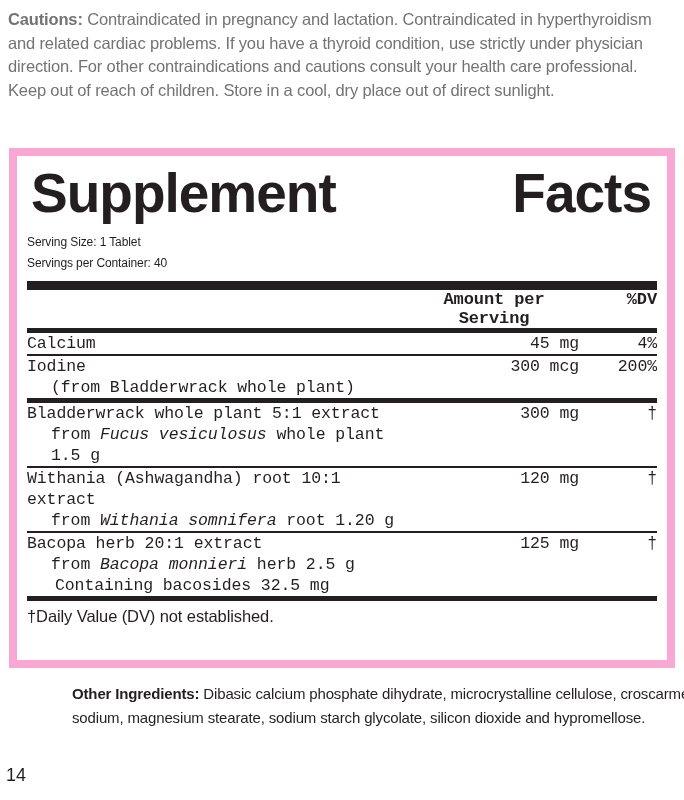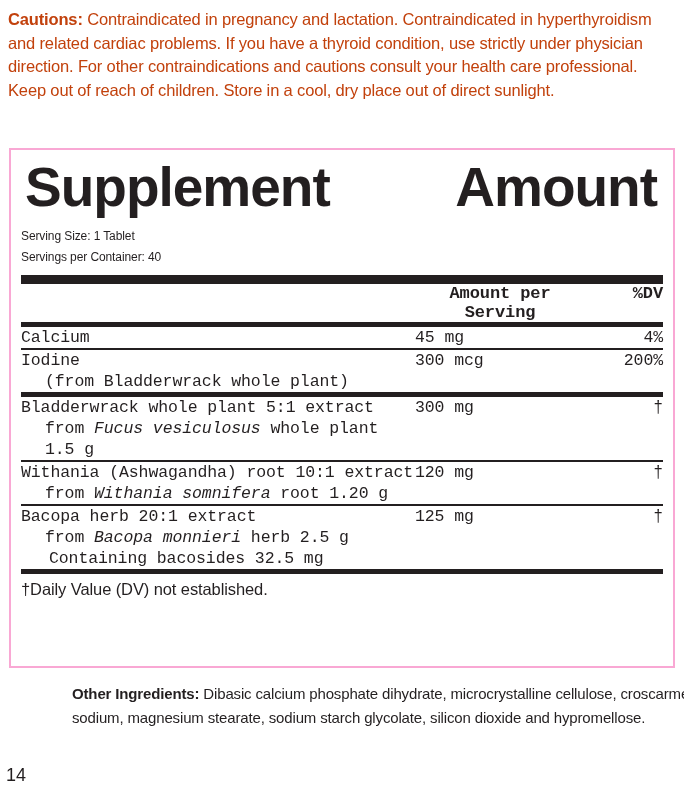--- a/index.html
+++ b/index.html
@@ -24,34 +24,34 @@
 
   
   .cautions {
     position: absolute;
     top: 8px;
     left: 8px;
     width: 668px;
     font-size: 16.5px;
     line-height: 23.5px;
     letter-spacing: -0.15px;
-    color: #c2410c;
+    color: #737373;
   }
   .cautions b {
     font-weight: bold;
   }
 
   
   .panel {
     position: absolute;
     top: 148px;
     left: 9px;
     width: 666px;
     height: 520px;
-    border: 2px solid #f9a8d4;
+    border: 8px solid #f9a8d4;
     box-sizing: border-box;
     padding: 0;
   }
   .panel-inner {
     padding: 4px 10px 0 10px;
   }
   .sf-title {
     font-size: 55px;
     font-weight: bold;
     line-height: 58px;
@@ -93,21 +93,21 @@
     border-collapse: collapse;
     font-size: 16.5px;
     letter-spacing: -0.1px;
     font-family: Liberation Mono, monospace;
   }
   table.facts td {
     padding: 0;
     vertical-align: top;
   }
   .col-name { text-align: left; }
-  .col-amt  { text-align: left; width: 170px; }
+  .col-amt  { text-align: right; width: 170px; }
   .col-dv   { text-align: right; width: 78px; }
 
   .hdr-row td {
     font-weight: bold;
     font-size: 17px;
     padding: 4px 0 4px 0;
   }
   .hdr-row .col-name { }
   .hdr-row .col-amt { text-align: center; }
   .hdr-row .col-dv { text-align: right; margin-top: 14px; }
@@ -159,21 +159,21 @@
 
 <div class="page">
 
   <div class="cautions"><b>Cautions:</b><span> Contraindicated in pregnancy and lactation. Contraindicated in hyperthyroidism and related cardiac problems. If you have a thyroid condition, use strictly under physician direction. For other contraindications and cautions consult your health care professional. Keep out of reach of children. Store in a cool, dry place out of direct sunlight.</span></div>
 
   <div class="panel">
     <div class="panel-inner">
 
       <div class="sf-title">
         <span class="word1">Supplement</span>
-        <span class="word2">Amount</span>
+        <span class="word2">Facts</span>
       </div>
 
       <div class="serving">
         <div>Serving Size: 1 Tablet</div>
         <div>Servings per Container: 40</div>
       </div>
 
       <div class="rule-thick"></div>
 
       <table class="facts">

